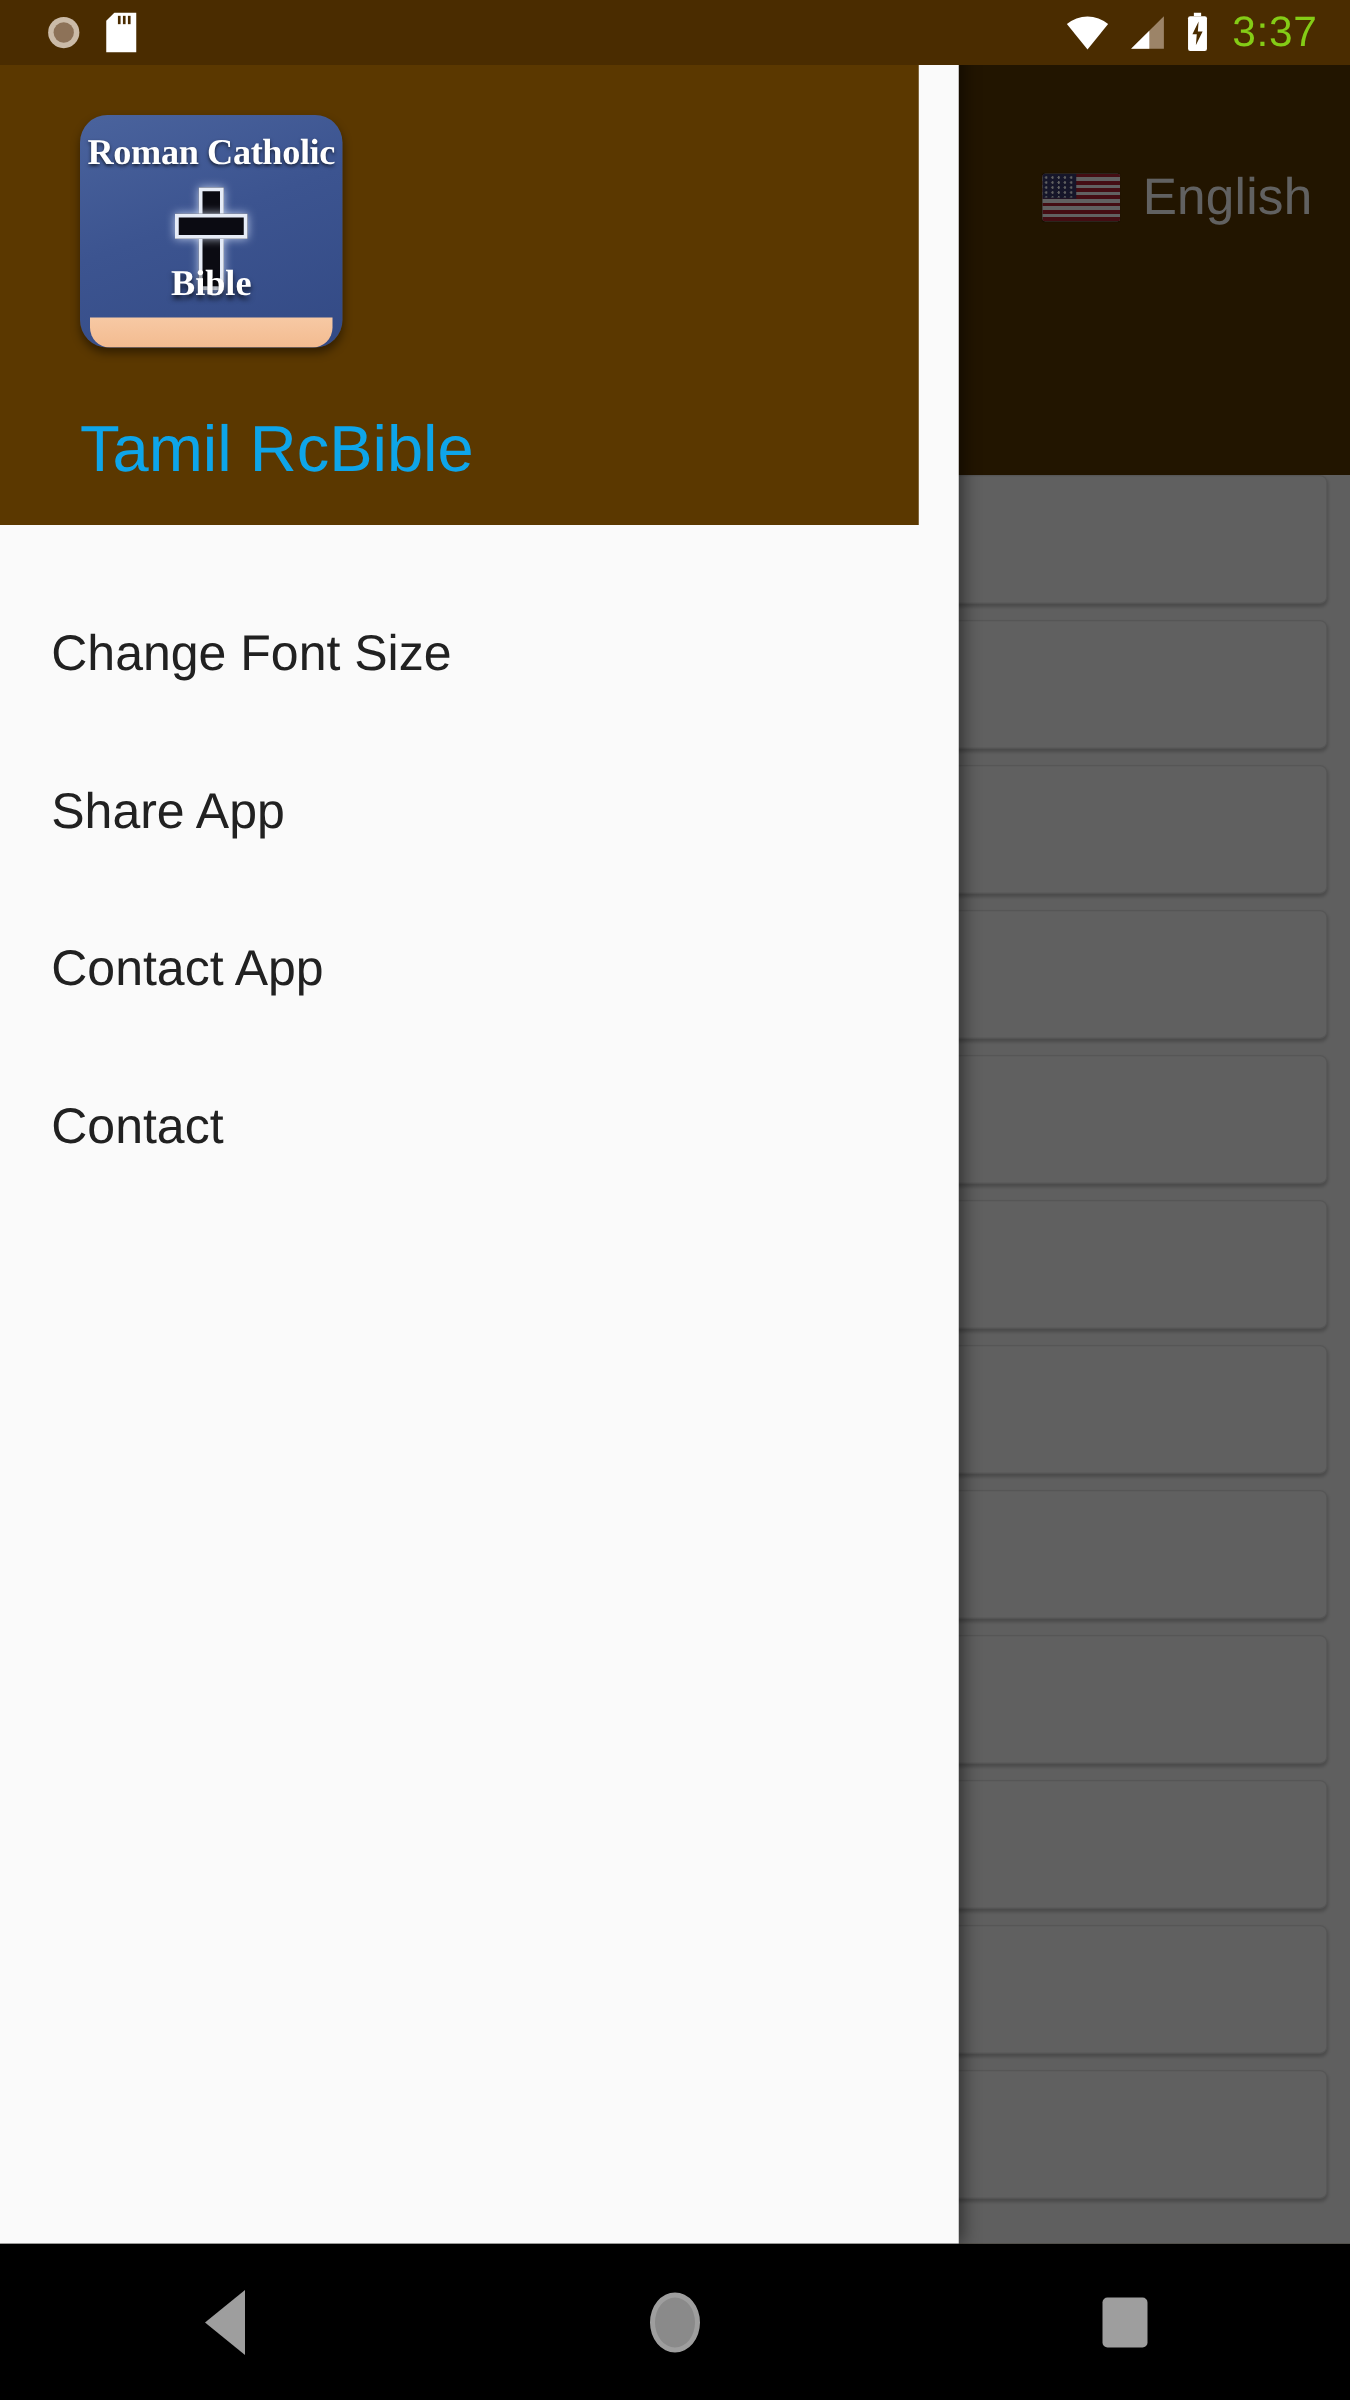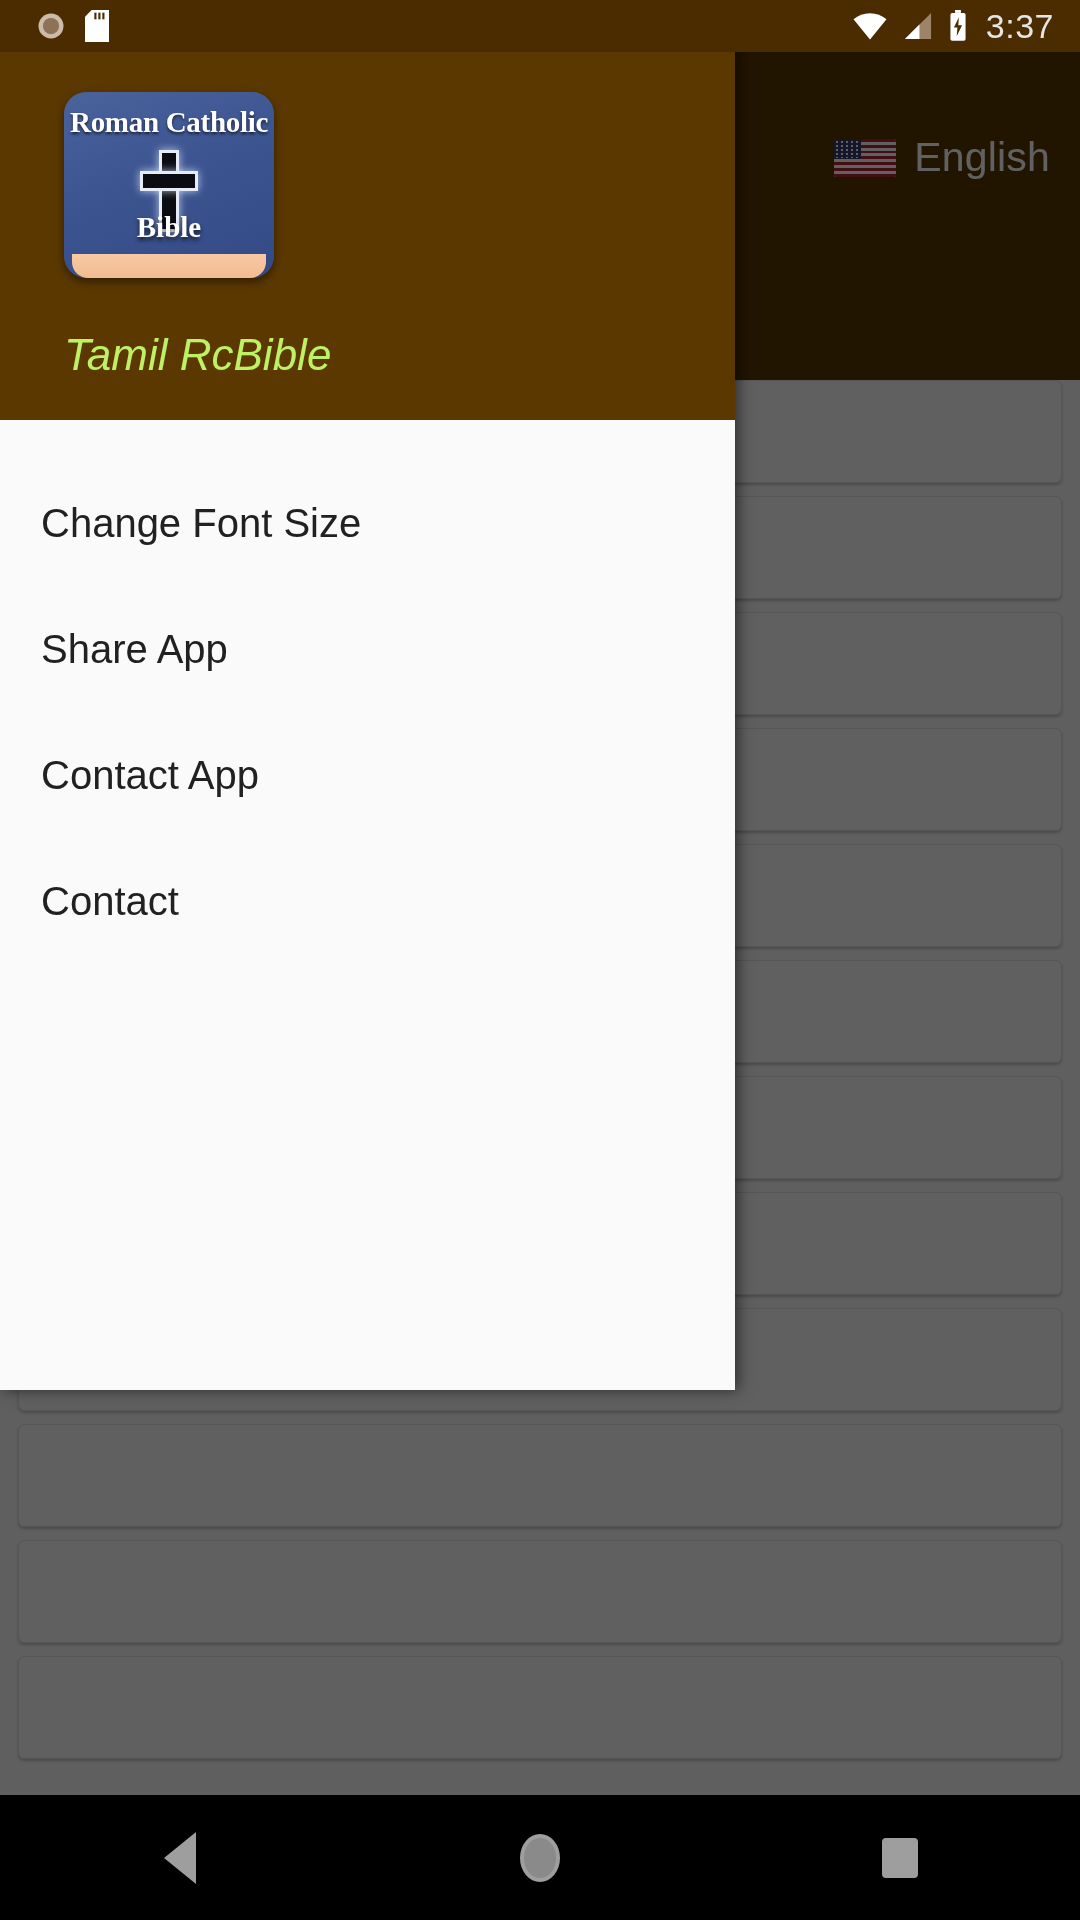--- a/index.html
+++ b/index.html
@@ -108,24 +108,25 @@
     width: 1080px;
     height: 1795px;
     background: rgba(0,0,0,0.62);
   }
 
   
   #drawer {
     position: absolute;
     left: 0; top: 0;
     width: 735px;
-    height: 1390px;
+    height: 1795px;
     background: #fafafa;
     box-shadow: 3px 0 14px rgba(0,0,0,.55);
     overflow: hidden;
+    padding-left: 32px;
   }
   #drawer-header {
     position: absolute;
     left: 0; top: 0;
     width: 735px;
     height: 420px;
     background: #5b3800;
   }
   #app-icon {
     position: absolute;
@@ -190,23 +191,22 @@
     left: 8px; right: 8px;
     bottom: 0;
     height: 24px;
     background: linear-gradient(to bottom, #f7c9a4, #f3bb90);
     border-radius: 0 0 16px 16px;
   }
   #drawer-app-name {
     position: absolute;
     left: 64px;
     top: 330px;
-    font-size: 44px;
-    color: #bef264;
-    font-style: italic;
+    font-size: 52px;
+    color: #0ea5e9;
   }
   #drawer-menu {
     position: absolute;
     left: 0; top: 420px;
     width: 735px;
   }
   .drawer-item {
     height: 126px;
     display: flex;
     align-items: flex-end;
@@ -238,21 +238,21 @@
   #status-right {
     margin-left: auto;
     display: flex;
     align-items: center;
     gap: 14px;
     padding-right: 26px;
   }
   .sb-icon { display: block; }
   #status-clock {
     font-size: 34px;
-    color: #e5e5e5;
+    color: #84cc16;
     letter-spacing: .5px;
     padding-left: 4px;
   }
 
   
   #nav-bar {
     position: absolute;
     left: 0;
     bottom: 0;
     width: 1080px;

